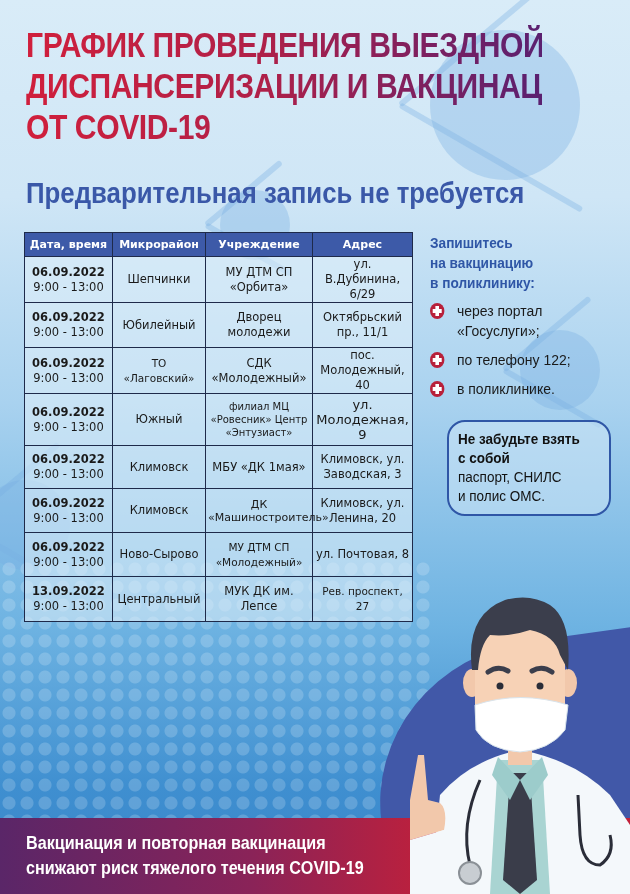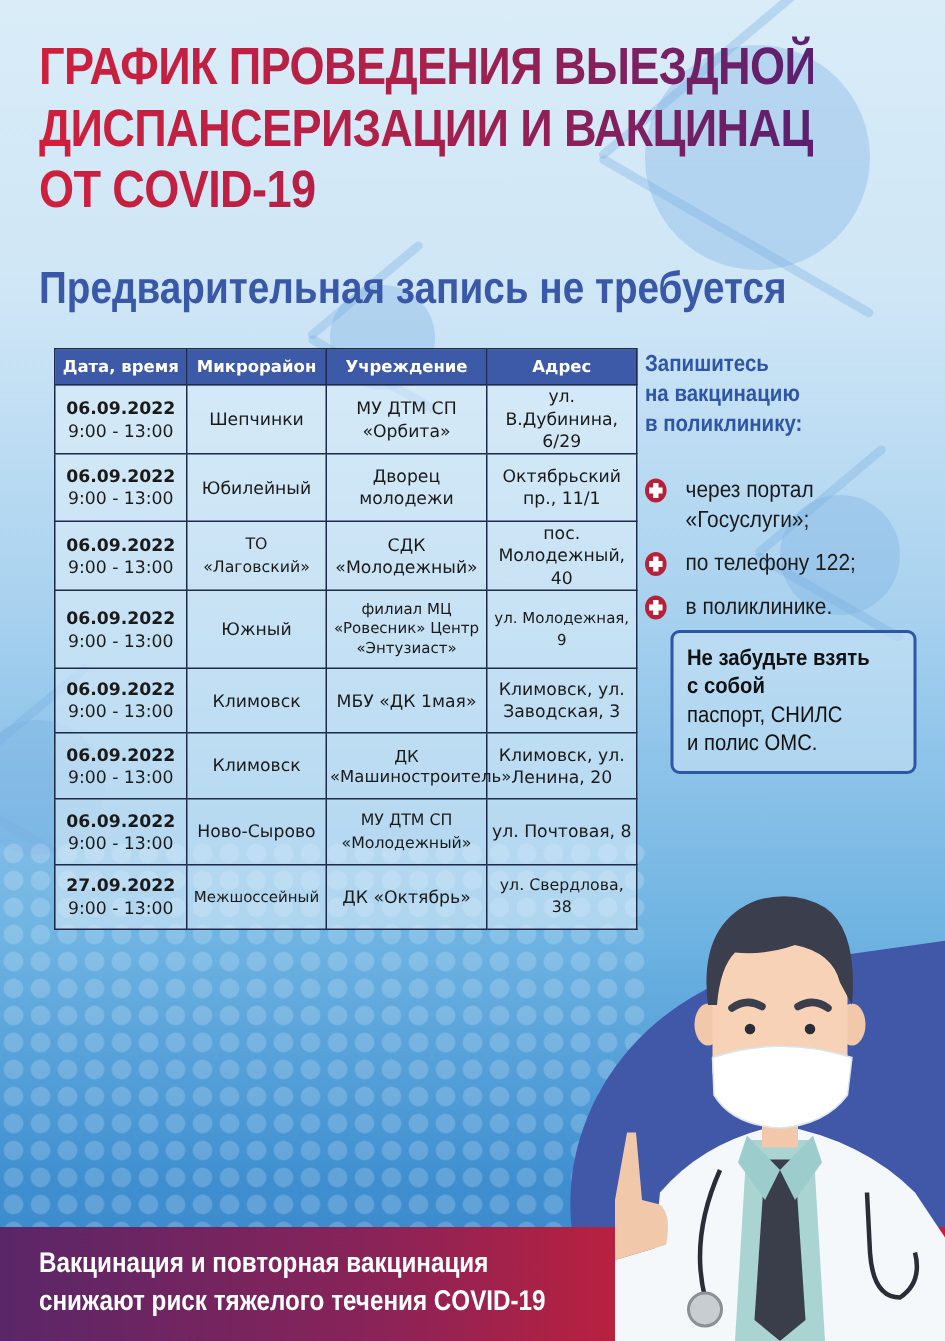--- a/index.html
+++ b/index.html
@@ -28,21 +28,21 @@
   }
   .title div { white-space: nowrap; }
   .subtitle {
     position: absolute; left: 26px; top: 176px; white-space: nowrap;
     font-weight: bold; font-size: 30px; color: #3a58a8;
     transform: scaleX(0.86); transform-origin: left top;
   }
   table.schedule {
     position: absolute; left: 24px; top: 232px; width: 388px;
     border-collapse: collapse; table-layout: fixed;
-    font-family: "DejaVu Sans", sans-serif; font-size: 11.5px; color: #1a1a1a; margin-left: 12px;
+    font-family: "DejaVu Sans", sans-serif; font-size: 11.5px; color: #1a1a1a;
   }
   table.schedule col.c1 { width: 88px; }
   table.schedule col.c2 { width: 93px; }
   table.schedule col.c3 { width: 107px; }
   table.schedule col.c4 { width: 100px; }
   table.schedule th {
     background: #3d5aa8; color: #fff; font-weight: bold; font-size: 11px;
     height: 24px; border: 1px solid #1e2a4a; text-align: center;
   }
   table.schedule td {
@@ -51,35 +51,35 @@
   }
   table.schedule td .date { font-weight: bold; display: block; }
   table.schedule td .time { display: block; }
   table.schedule td.small { font-size: 10px; line-height: 13px; }
   table.schedule td .date.small { font-size: 9.5px; }
   .right-panel { position: absolute; left: 430px; top: 233px; width: 190px; }
   .signup-title {
     color: #2f56a6; font-weight: bold; font-size: 15.5px; line-height: 20px;
     transform: scaleX(0.88); transform-origin: left top; white-space: nowrap;
   }
-  .signup-list { list-style: none; margin-top: 24px; }
+  .signup-list { list-style: none; margin-top: 8px; }
   .signup-list li {
     position: relative; padding-left: 30px; font-size: 15.5px; line-height: 20px;
     color: #1a1a1a; margin-bottom: 9px; transform: scaleX(0.9); transform-origin: left top; white-space: nowrap;
   }
   .cross {
     position: absolute; left: 0; top: 2px; width: 16px; height: 16px; border-radius: 50%;
     background: #b8203a;
   }
   .cross::before, .cross::after { content: ""; position: absolute; background: #fff; }
   .cross::before { left: 6px; top: 3px; width: 4px; height: 10px; }
   .cross::after { left: 3px; top: 6px; width: 10px; height: 4px; }
   .reminder {
     position: absolute; left: 447px; top: 420px; width: 164px; height: 96px;
-    border: 2px solid #2f56a6; border-radius: 6px; padding: 7px 0 0 9px;
+    border: 2px solid #2f56a6; border-radius: 18px; padding: 7px 0 0 9px;
     background: rgba(210,232,248,0.5);
   }
   .reminder .bold { font-weight: bold; font-size: 15px; line-height: 19px; color: #111; white-space: nowrap; transform: scaleX(0.9); transform-origin: left top; }
   .reminder .norm { font-size: 15px; line-height: 19px; color: #111; white-space: nowrap; transform: scaleX(0.9); transform-origin: left top; }
   .dots { position: absolute; left: 0; top: 560px; width: 430px; height: 260px;
     background-image: radial-gradient(circle, rgba(255,255,255,0.18) 6px, transparent 7px);
     background-size: 18px 18px; }
   .blue-wave { position: absolute; left: 380px; top: 640px; width: 340px; height: 320px; border-radius: 50% 0 0 0; background: #4158a8; transform: rotate(-8deg); }
   .banner {
     position: absolute; left: 0; top: 818px; width: 630px; height: 76px;
@@ -152,21 +152,21 @@
       <td>СДК «Молодежный»</td>
       <td>пос. Молодежный, 40</td>
     </tr>
     <tr style="height:52px">
       <td>
           <span class="date">06.09.2022</span>
           <span class="time">9:00 - 13:00</span>
         </td>
       <td>Южный</td>
       <td class="small">филиал МЦ «Ровесник» Центр «Энтузиаст»</td>
-      <td style="font-size:10px">ул. Молодежная, 9</td>
+      <td style="font-size:13px">ул. Молодежная, 9</td>
     </tr>
     <tr style="height:43px">
       <td>
           <span class="date">06.09.2022</span>
           <span class="time">9:00 - 13:00</span>
         </td>
       <td>Климовск</td>
       <td>МБУ «ДК 1мая»</td>
       <td>Климовск, ул. Заводская, 3</td>
     </tr>
@@ -181,28 +181,28 @@
     </tr>
     <tr style="height:44px">
       <td>
           <span class="date">06.09.2022</span>
           <span class="time">9:00 - 13:00</span>
         </td>
       <td>Ново-Сырово</td>
       <td style="font-size:10.5px">МУ ДТМ СП «Молодежный»</td>
       <td>ул. Почтовая, 8</td>
     </tr>
-    <tr style="height:43px">
-      <td>
-          <span class="date">27.09.2022</span>
-          <span class="time">9:00 - 13:00</span>
-        </td>
-      <td class="small">Межшоссейный</td>
-      <td>ДК «Октябрь»</td>
-      <td style="font-size:10.5px">ул. Свердлова, 38</td>
+    <tr style="height:45px">
+      <td>
+          <span class="date">13.09.2022</span>
+          <span class="time">9:00 - 13:00</span>
+        </td>
+      <td>Центральный</td>
+      <td>МУК ДК им. Лепсе</td>
+      <td style="font-size:10.5px">Рев. проспект, 27</td>
     </tr>
   </tbody>
 </table>
 
 <div class="right-panel">
   <div class="signup-title">
     <div>Запишитесь</div>
     <div>на вакцинацию</div>
     <div>в поликлинику:</div>
   </div>

